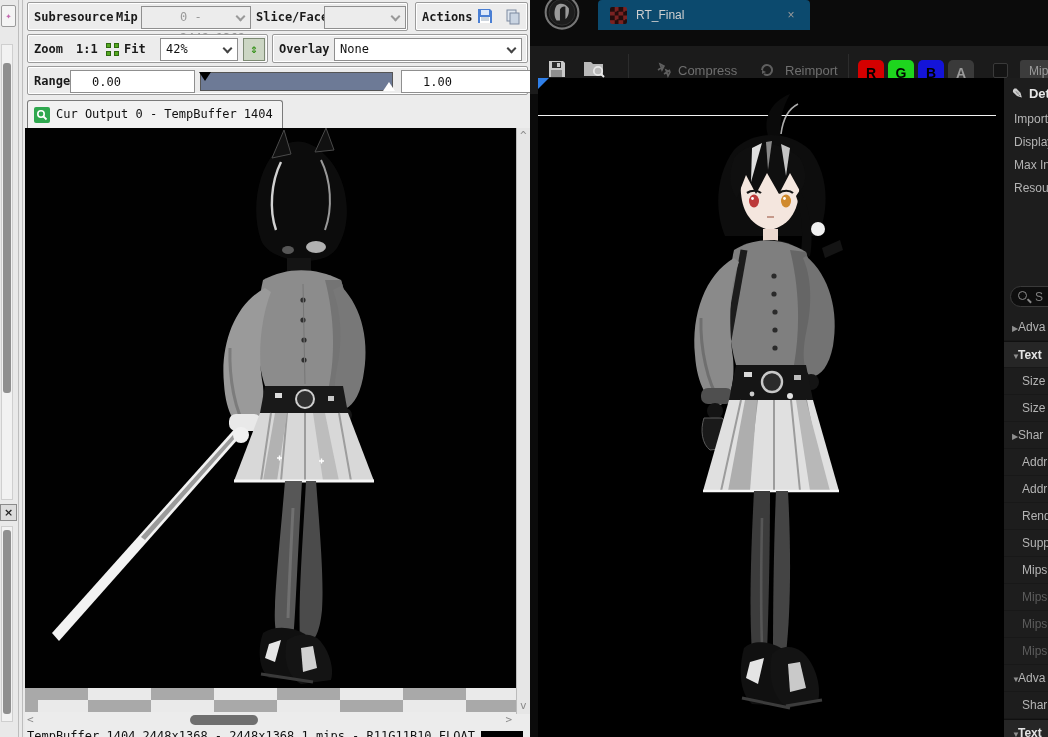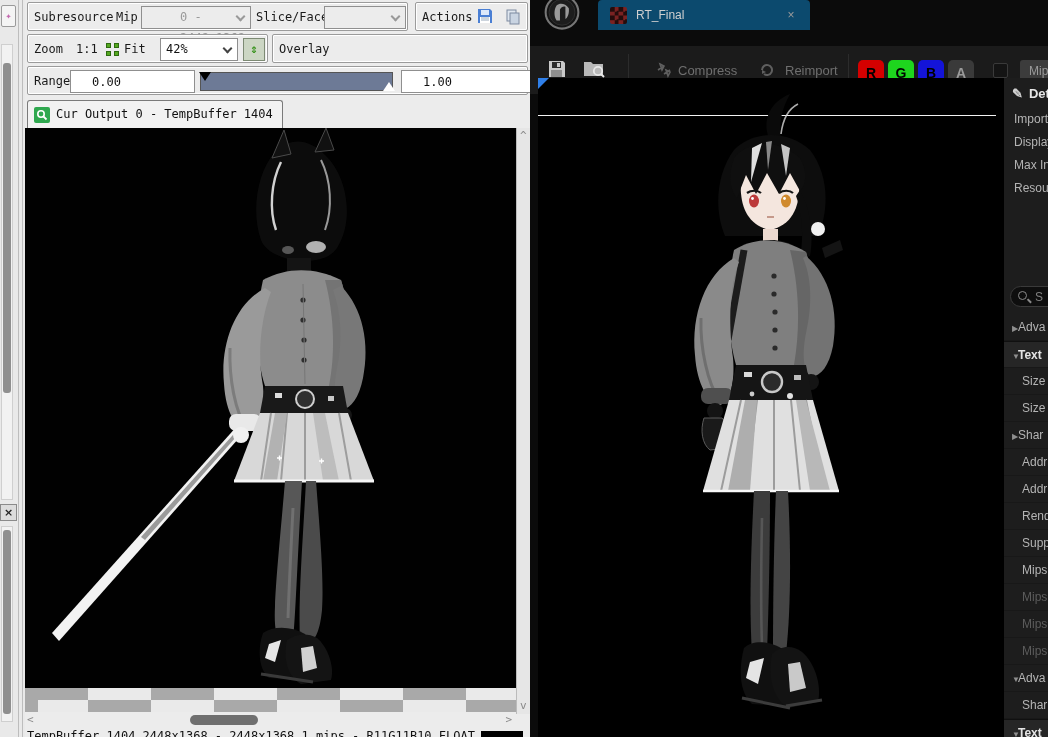--- a/index.html
+++ b/index.html
@@ -18,21 +18,21 @@
   .vtrack { position:absolute; left:1px; width:12px; background:#f2f2f2; border:1px solid #cfcfcf; }
   .vthumb { position:absolute; left:1px; width:8px; background:#8f8f8f; border-radius:3px; }
   #strip-close { position:absolute; left:0; top:504px; width:17px; height:17px; background:#dcdcdc;
                  border:1px solid #8a8a8a; color:#222; font:bold 11px "DejaVu Sans", sans-serif;
                  text-align:center; line-height:15px; }
 
   #rd-main { position:absolute; left:25px; top:0; width:505px; height:737px; }
 
   .groove { position:absolute; height:29px; border:1px solid #9b9b9b; border-radius:2px;
             box-shadow:inset 0 0 0 1px #ffffff; background:#ececec; }
-  .rd-label { position:absolute; top:7px; color:#1a1a1a; white-space:pre; }
+  .rd-label { position:absolute; top:7px; color:#1a1a1a; white-space:pre;font-weight:bold; }
   .combo { position:absolute; top:3px; height:23px; background:#fff; border:1px solid #8f8f8f;
            font-size:12px; line-height:21px; padding-left:5px; color:#111; }
   .combo.disabled { background:#ececec; color:#9a9a9a; }
   .chev { position:absolute; right:6px; top:6px; width:7px; height:7px;
           border-right:2px solid #444; border-bottom:2px solid #444; transform:rotate(45deg); }
   .combo.disabled .chev { border-color:#999; }
 
   .rd-input { position:absolute; top:3px; height:23px; background:#fff; border:1px solid #8f8f8f;
               font-family:"DejaVu Sans Mono", monospace; font-size:12px; padding-left:21px; color:#111; }
 
@@ -175,20 +175,23 @@
             <i style="right:0;bottom:0;"></i>
         </span>
         <span class="rd-label" style="left:96px;">Fit</span>
         <div class="combo" style="left:132px; width:78px;">
           <span>42%</span><span class="chev"></span>
         </div>
         <div style="position:absolute; left:215px; top:3px; width:22px; height:23px; background:#ccd6c4; border:1px solid #7d8a74; text-align:center; line-height:21px;"><span style="color:#2f8f12; font-weight:bold;">⇕</span></div>
       </div>
       <div class="groove" style="left:247px; top:34px; width:256px;">
         <span class="rd-label" style="left:6px;">Overlay</span>
+        <div class="combo" style="left:61px; width:188px;">
+          <span>None</span><span class="chev"></span>
+        </div>
       </div>
 
       <div class="groove" style="left:2px; top:66px; width:501px;">
         <span class="rd-label" style="left:6px;">Range</span>
         <input class="rd-input" style="left: 42px; width: 125px;" value="0.00">
         <div id="range-slider">
           <div id="range-min-marker"></div>
           <div id="range-max-marker"></div>
         </div>
         <input class="rd-input" style="left: 373px; width: 141px;" value="1.00">

